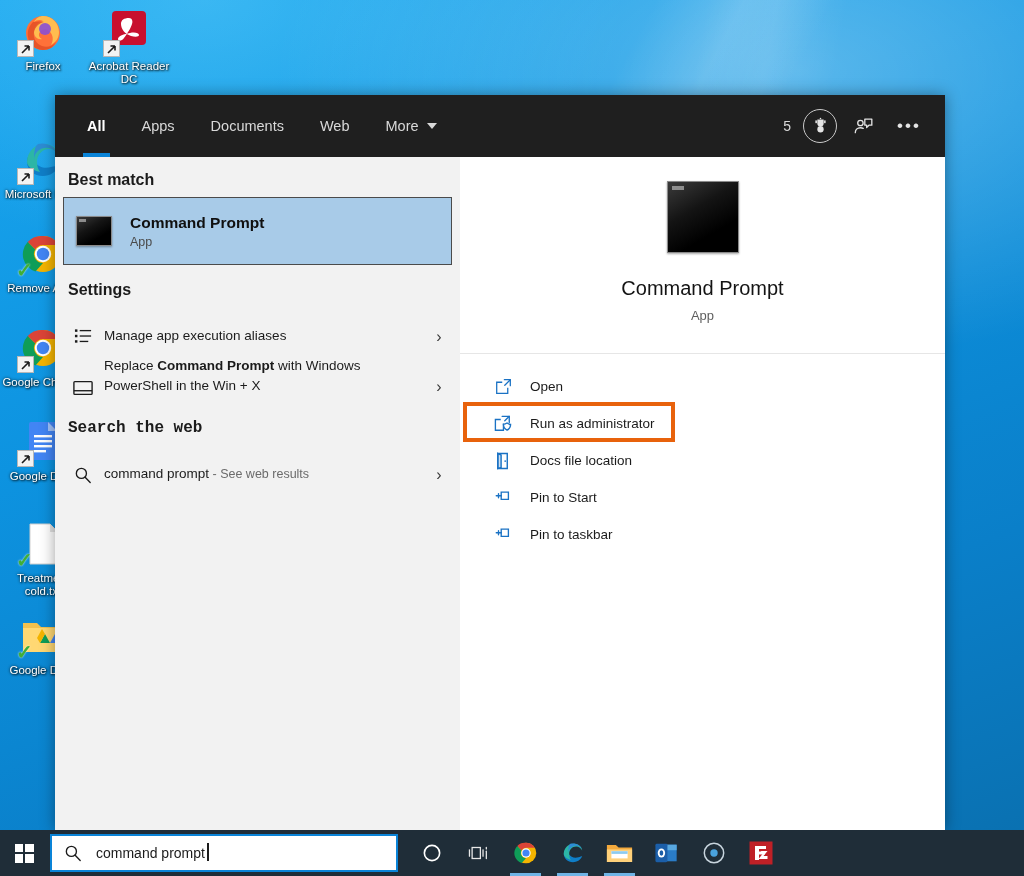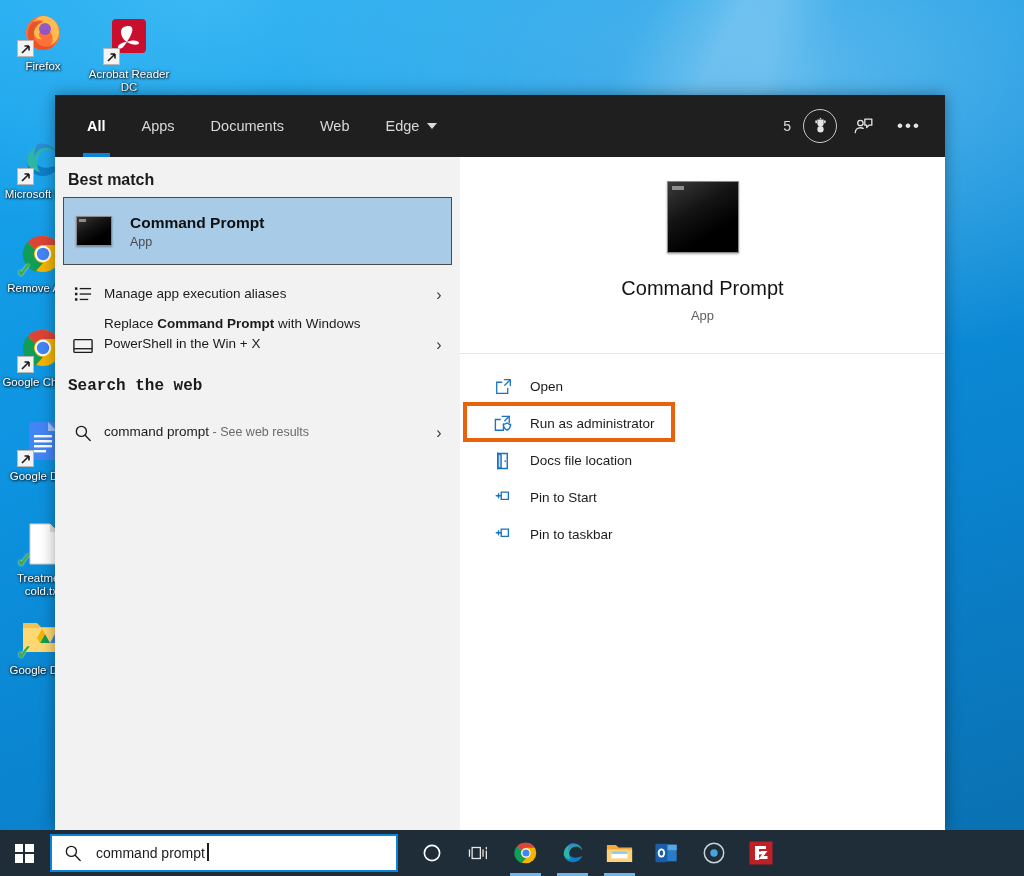--- a/index.html
+++ b/index.html
@@ -258,21 +258,21 @@
       </svg>
       <span class="shortcut">
         <svg viewBox="0 0 12 12">
             <path d="M2 10 L9 3 M9 3 H4.5 M9 3 V7.5" stroke="#1b1b1b" stroke-width="1.6" fill="none"></path>
           </svg>
       </span>
     </div>
     <div class="label">Firefox</div>
   </div>
 
-  <div class="dicon" style="position:absolute; left:86px; top:12px;">
+  <div class="dicon" style="position:absolute; left:86px; top:4px;">
     <div class="glyphwrap">
       <svg width="48" height="48" viewBox="0 0 48 48">
         <rect x="7" y="3" width="34" height="34" rx="4" fill="#c8102e"></rect>
         <path d="M24 10c3 0 4 3 3 6-1 4-5 10-8 14-2 3-6 4-6 1 0-3 6-5 12-6 5-1 9 0 9 2s-4 2-8 1c-6-2-10-7-10-12 0-4 3-6 8-6z" fill="#ffffff"></path>
       </svg>
       <span class="shortcut">
         <svg viewBox="0 0 12 12">
             <path d="M2 10 L9 3 M9 3 H4.5 M9 3 V7.5" stroke="#1b1b1b" stroke-width="1.6" fill="none"></path>
           </svg>
       </span>
@@ -383,21 +383,21 @@
       <div class="tab">
         <span>Apps</span>
       </div>
       <div class="tab">
         <span>Documents</span>
       </div>
       <div class="tab">
         <span>Web</span>
       </div>
       <div class="tab">
-        <span>Edge</span>
+        <span>More</span>
         <span class="caret"></span>
       </div>
     </div>
 
     <div class="hdr-right">
       <span class="hdr-count">5</span>
       <div class="hdr-btn circled">
         <svg width="19" height="19" viewBox="0 0 24 24" fill="none" stroke="#e4e4e4" stroke-width="1.7">
           <path d="M8 3h8v5a4 4 0 0 1-8 0z" fill="#e4e4e4" stroke="none"></path>
           <rect x="5.5" y="4" width="2" height="4" rx="0.6" fill="#e4e4e4" stroke="none"></rect>
@@ -426,20 +426,21 @@
       <div class="sec-head">Best match</div>
 
       <div class="best-match">
         <div class="cmd-icon"></div>
         <div class="bm-text">
           <div class="bm-title">Command Prompt</div>
           <div class="bm-sub">App</div>
         </div>
       </div>
 
+      <div class="sec-head" style="padding-top:16px;">Settings</div>
 
       <div class="res-row">
         <div class="res-ico">
           <svg width="19" height="19" viewBox="0 0 20 20" fill="none" stroke="#1b1b1b" stroke-width="1.4">
             <rect x="1" y="2.5" width="2.6" height="2.6" fill="#1b1b1b" stroke="none"></rect>
             <rect x="1" y="8.2" width="2.6" height="2.6" fill="#1b1b1b" stroke="none"></rect>
             <rect x="1" y="13.9" width="2.6" height="2.6" fill="#1b1b1b" stroke="none"></rect>
             <line x1="6" y1="3.8" x2="18" y2="3.8"></line>
             <line x1="6" y1="9.5" x2="18" y2="9.5"></line>
             <line x1="6" y1="15.2" x2="15" y2="15.2"></line>

